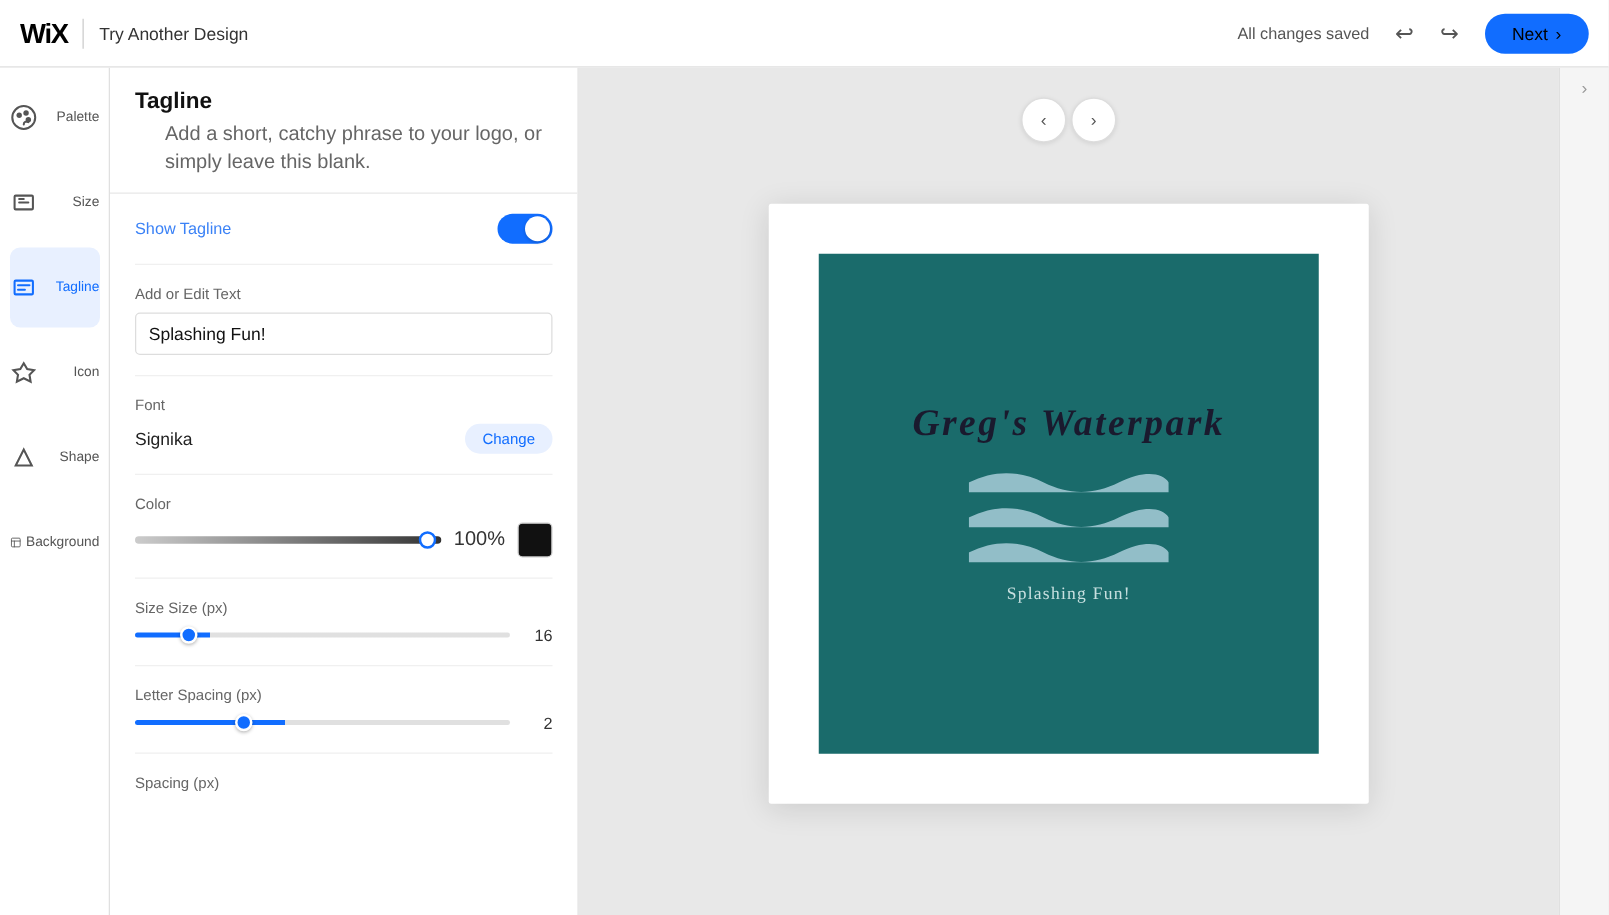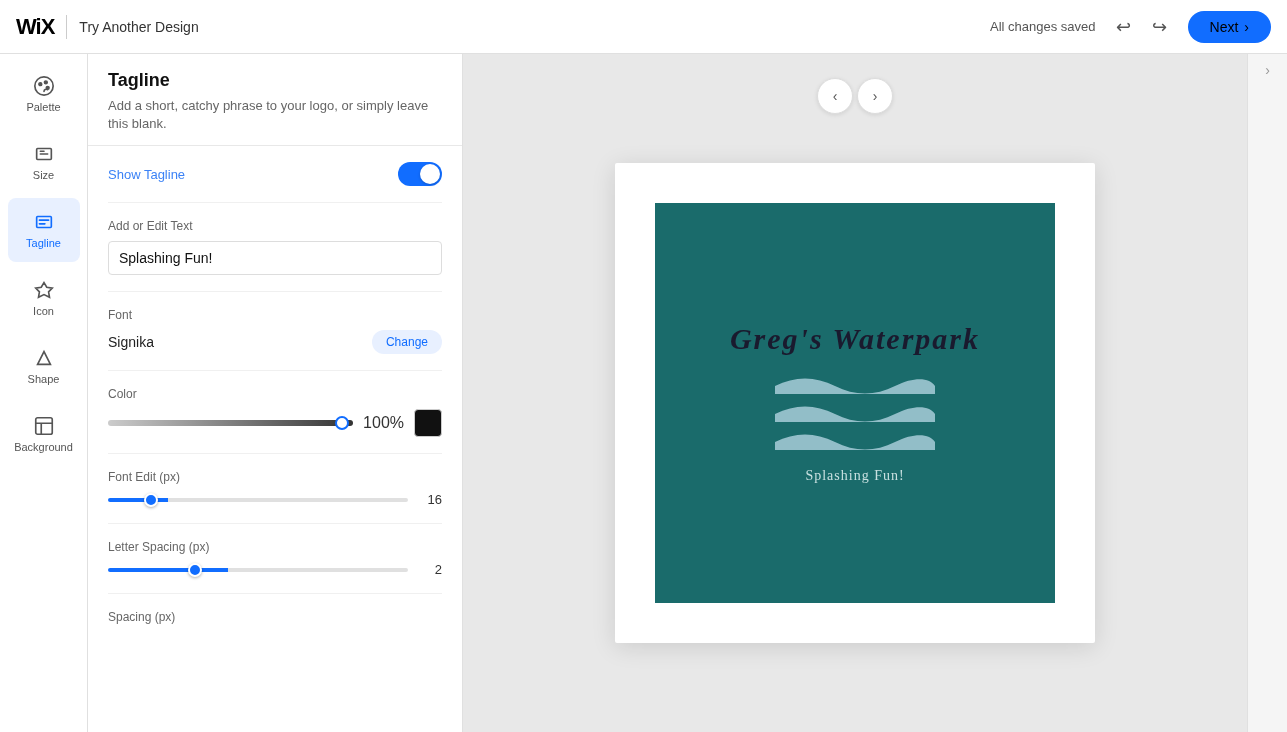--- a/index.html
+++ b/index.html
@@ -95,23 +95,23 @@
       flex-direction: column;
       align-items: center;
       padding-top: 8px;
       gap: 4px;
       flex-shrink: 0;
     }
     .sidebar-icon-item {
       width: 72px;
       height: 64px;
       display: flex;
-      flex-direction: column;
-      align-items: center;
-      justify-content: center;
+      flex-direction: row;
+      align-items: center;
+      justify-content: space-between;
       gap: 4px;
       cursor: pointer;
       border-radius: 8px;
       color: #555;
     }
     .sidebar-icon-item.active {
       background: #e8f0ff;
       color: #116dff;
     }
     .sidebar-icon-item svg { width: 22px; height: 22px; }
@@ -135,23 +135,24 @@
       border-bottom: 1px solid #e8e8e8;
       flex-shrink: 0;
     }
     .panel-title {
       font-size: 18px;
       font-weight: 600;
       color: #111;
       margin-bottom: 6px;
     }
     .panel-desc {
-      font-size: 13px;
+      font-size: 16px;
       color: #666;
       line-height: 1.4;
+      margin-left: 24px;
     }
     .panel-body {
       flex: 1;
       overflow-y: auto;
       padding: 0 20px;
     }
     .panel-body::-webkit-scrollbar { width: 6px; }
     .panel-body::-webkit-scrollbar-thumb { background: #ccc; border-radius: 3px; }
 
     .panel-section {
@@ -520,21 +521,21 @@
             <div class="color-slider">
               <div class="color-slider-thumb"></div>
             </div>
           </div>
           <span class="color-percent">100%</span>
           <div class="color-swatch"></div>
         </div>
       </div>
 
       <div class="panel-section">
-        <div class="field-label">Font Edit (px)</div>
+        <div class="field-label">Size Size (px)</div>
         <div class="slider-row">
           <input type="range" class="range-slider blue-track" min="8" max="72" value="16" style="">
           <span class="slider-value">16</span>
         </div>
       </div>
 
       <div class="panel-section">
         <div class="field-label">Letter Spacing (px)</div>
         <div class="slider-row">
           <input type="range" class="range-slider blue-track-2" min="-5" max="20" value="2" style="">

